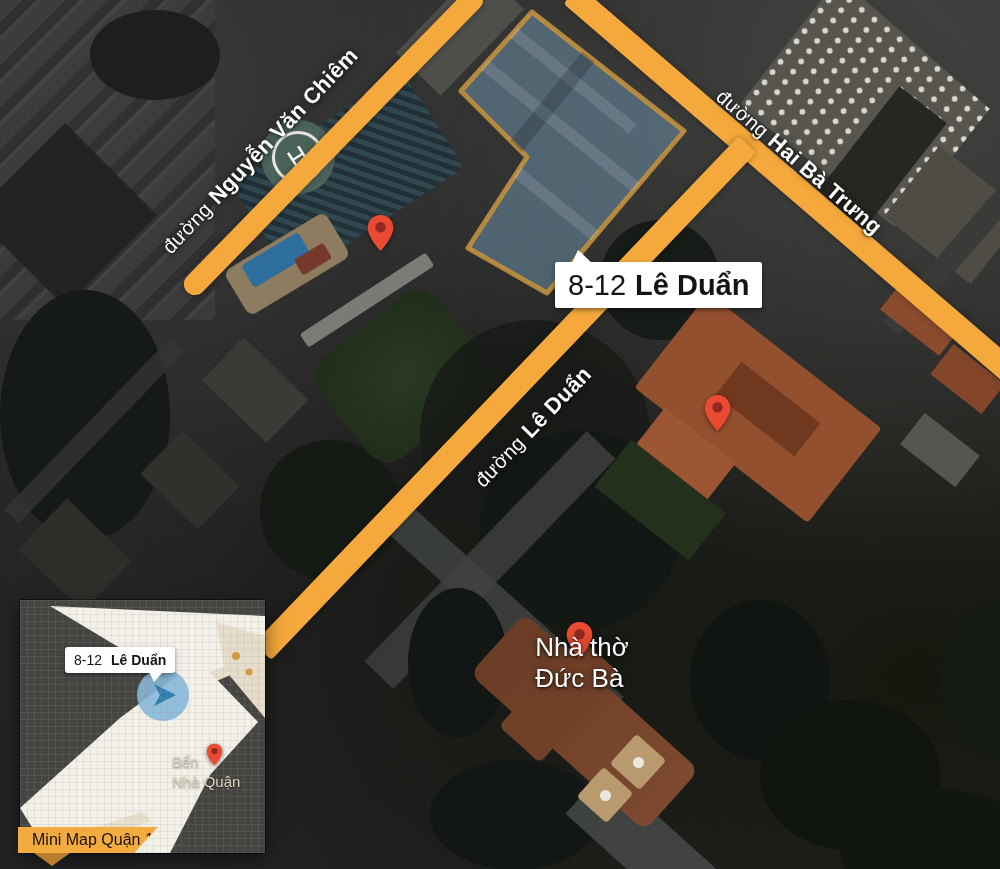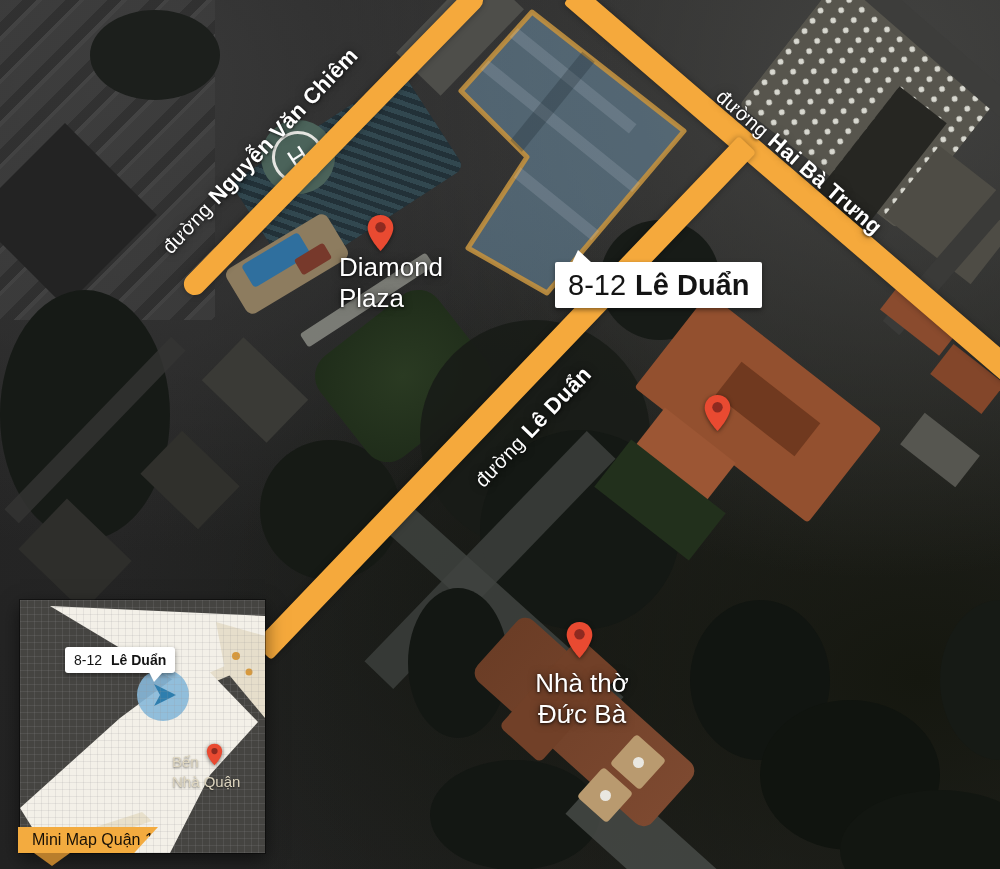--- a/index.html
+++ b/index.html
@@ -138,35 +138,31 @@
   <div class="callout" style="left:555px;top:262px;height:46px;padding:0 13px;font-size:29px;">
     <div class="tri-up"></div>
     <span class="num">8-12</span>
     <span class="nm">Lê Duẩn</span>
   </div>
 
   <svg class="pin" style="left:366px;top:214px;" width="29" height="38" viewBox="0 0 30 40">
     <path d="M15 1 C7 1 1.5 7 1.5 14.5 C1.5 25 15 39 15 39 C15 39 28.5 25 28.5 14.5 C28.5 7 23 1 15 1 Z" fill="#E94A31"></path>
     <circle cx="15" cy="14" r="5.5" fill="#8E2A20"></circle>
   </svg>
-  <div class="pin-label" style="left:339px;top:252px;text-align:left;">
-    <div>Diamond</div>
-    <div>Plaza</div>
-  </div>
 
   <svg class="pin" style="left:703px;top:394px;" width="29" height="38" viewBox="0 0 30 40">
     <path d="M15 1 C7 1 1.5 7 1.5 14.5 C1.5 25 15 39 15 39 C15 39 28.5 25 28.5 14.5 C28.5 7 23 1 15 1 Z" fill="#E94A31"></path>
     <circle cx="15" cy="14" r="5.5" fill="#8E2A20"></circle>
   </svg>
 
   <svg class="pin" style="left:565px;top:621px;" width="29" height="38" viewBox="0 0 30 40">
     <path d="M15 1 C7 1 1.5 7 1.5 14.5 C1.5 25 15 39 15 39 C15 39 28.5 25 28.5 14.5 C28.5 7 23 1 15 1 Z" fill="#E94A31"></path>
     <circle cx="15" cy="14" r="5.5" fill="#8E2A20"></circle>
   </svg>
-  <div class="pin-label" style="left:582px;top:668px;transform:translateX(-50%);text-align:center;">
+  <div class="pin-label" style="left:582px;top:632px;transform:translateX(-50%);">
     <div>Nhà thờ</div>
     <div>Đức Bà</div>
   </div>
 
   <div id="minimap">
     <svg width="245" height="253" viewBox="0 0 245 253" style="position:absolute;left:0;top:0;z-index:1;">
       <polygon points="30,6 245,16 245,60 160,84" fill="#F3F0E8"></polygon>
       <polygon points="196,22 245,36 245,118 205,70" fill="#E6DECB"></polygon>
       <polygon points="158,86 205,66 213,74 166,94" fill="#E6DECB"></polygon>
       <polygon points="178,60 238,122 190,175 150,253 28,253 0,208 100,118" fill="#F3F0E8"></polygon>

